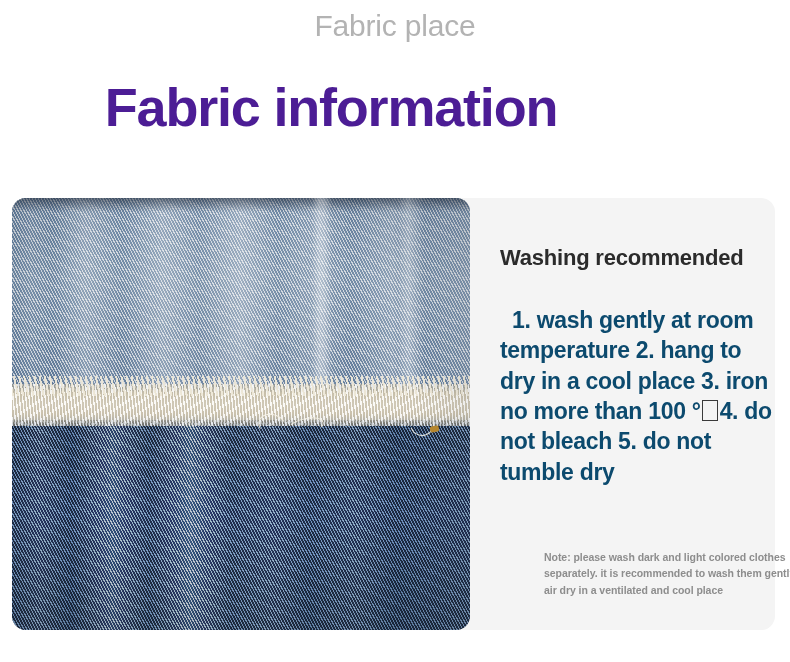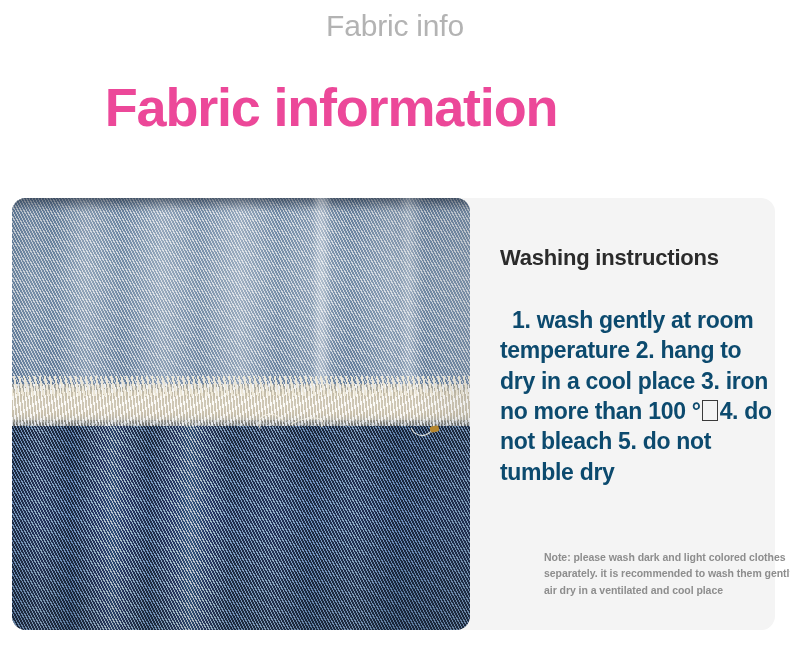--- a/index.html
+++ b/index.html
@@ -29,21 +29,21 @@
     line-height: 1;
   }
   .page-title {
     position: absolute;
     top: 80px;
     left: 0;
     width: 662px;
     text-align: center;
     font-size: 54px;
     font-weight: 700;
-    color: #ec4899;
+    color: #4c1d95;
     letter-spacing: -1.2px;
     line-height: 1;
   }
 
   
   .info-panel {
     position: absolute;
     left: 355px;
     top: 198px;
     width: 420px;
@@ -267,37 +267,37 @@
     font-weight: 600;
     color: #8d8d8d;
     line-height: 1.55;
     letter-spacing: -0.05px;
     margin-left: 44px;
   }
 </style>
 </head>
 <body>
 
-<div class="eyebrow">Fabric info</div>
+<div class="eyebrow">Fabric place</div>
 
 <div class="page-title">Fabric information</div>
 
 <div class="info-panel"></div>
 
 <div class="photo">
   <div class="denim-upper"></div>
   <div class="seam-top"></div>
   <div class="vseam"></div>
   <div class="vseam2"></div>
   <div class="denim-lower"></div>
   <div class="fray-band"></div>
   <div class="thread t1"></div>
   <div class="thread t2"></div>
   <div class="thread t3"></div>
   <div class="speck"></div>
   <div class="photo-vignette"></div>
 </div>
 
-<div class="panel-heading">Washing instructions</div>
+<div class="panel-heading">Washing recommended</div>
 
 <div class="instructions"><span>1. wash gently at room temperature 2. hang to dry in a cool place 3. iron no more than 100 °</span><span class="tofu"></span><span>4. do not bleach 5. do not tumble dry</span></div>
 
 <div class="note">Note: please wash dark and light colored clothes separately. it is recommended to wash them gently and air dry in a ventilated and cool place</div>
 
 </body></html>

